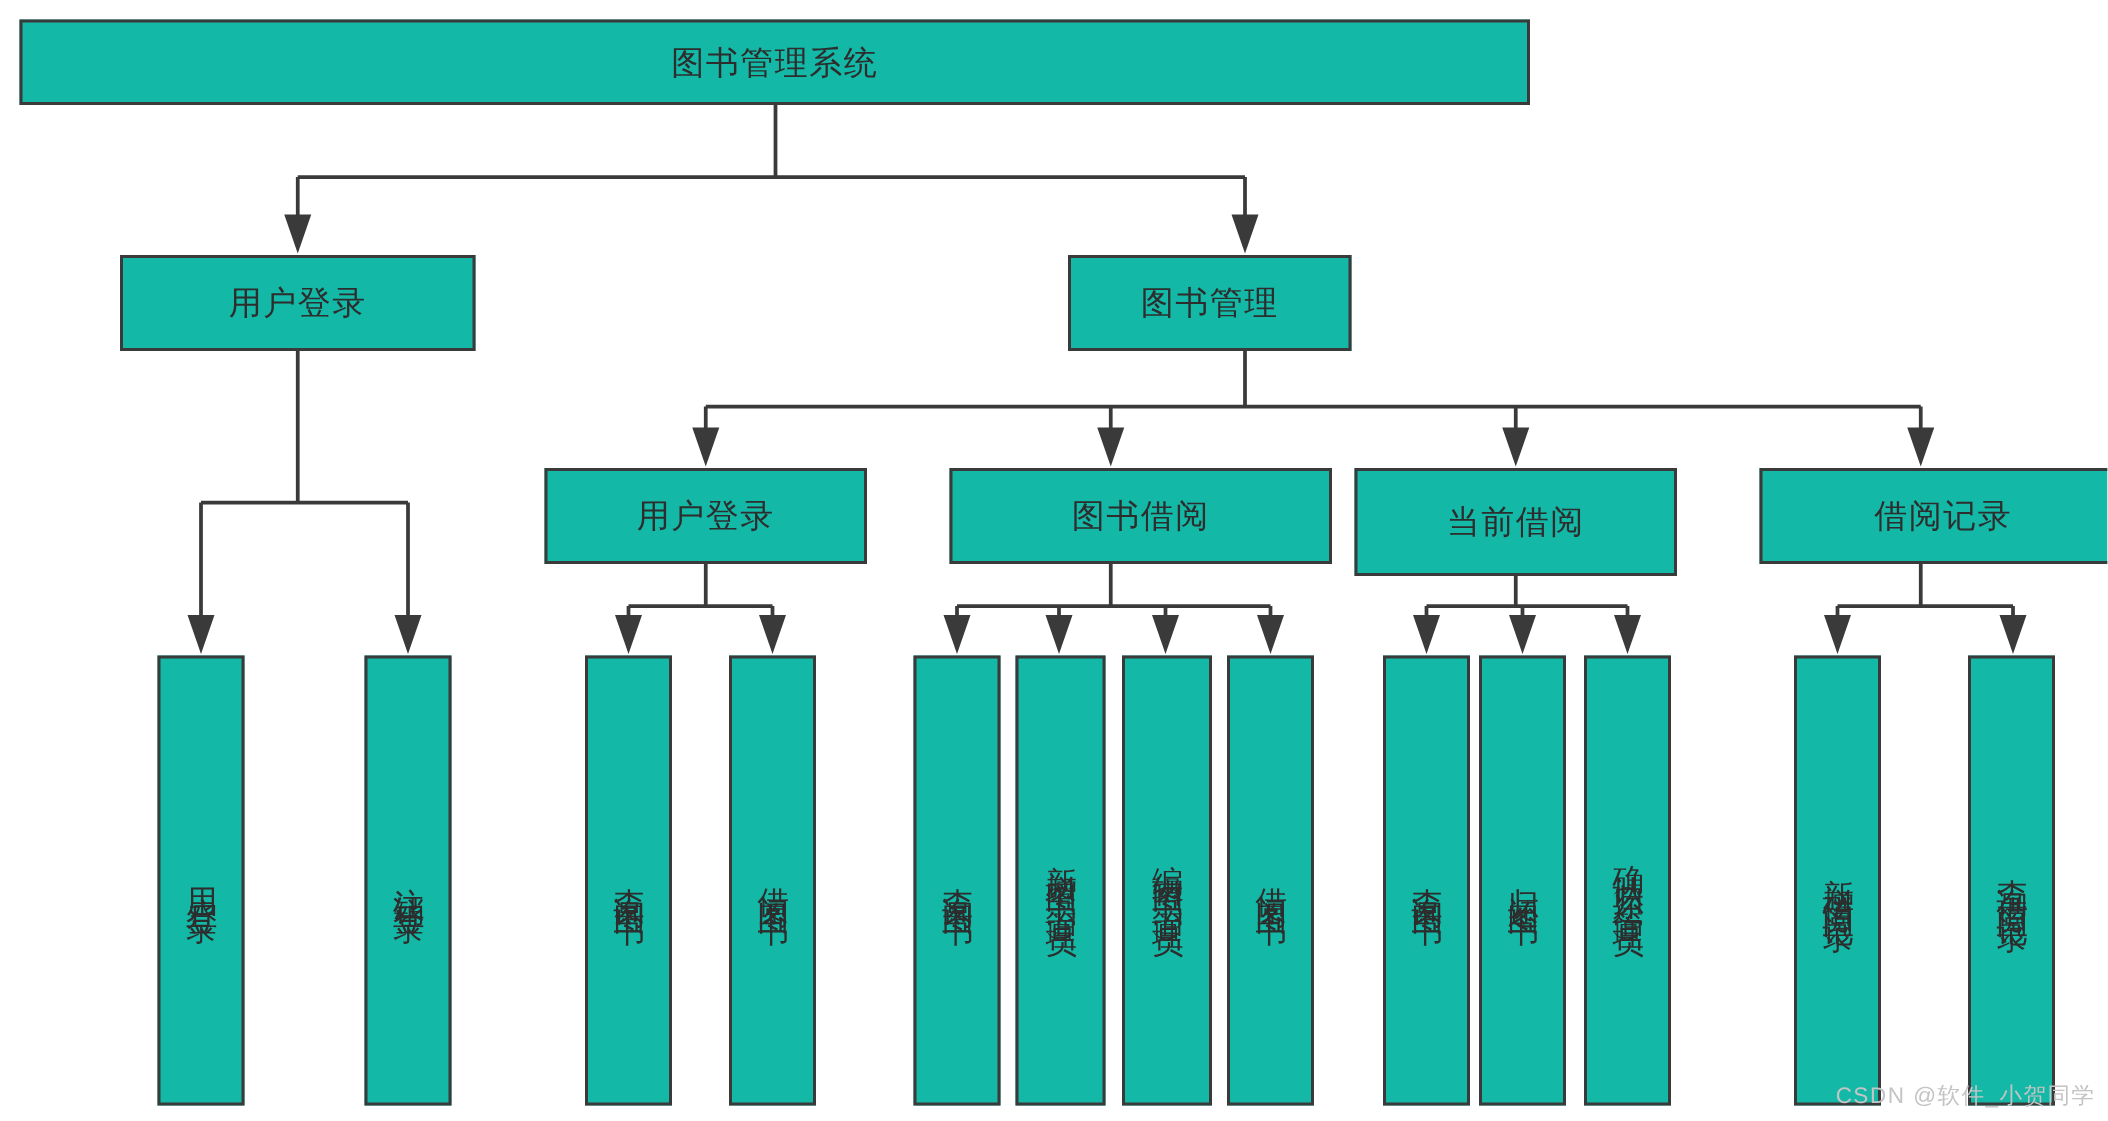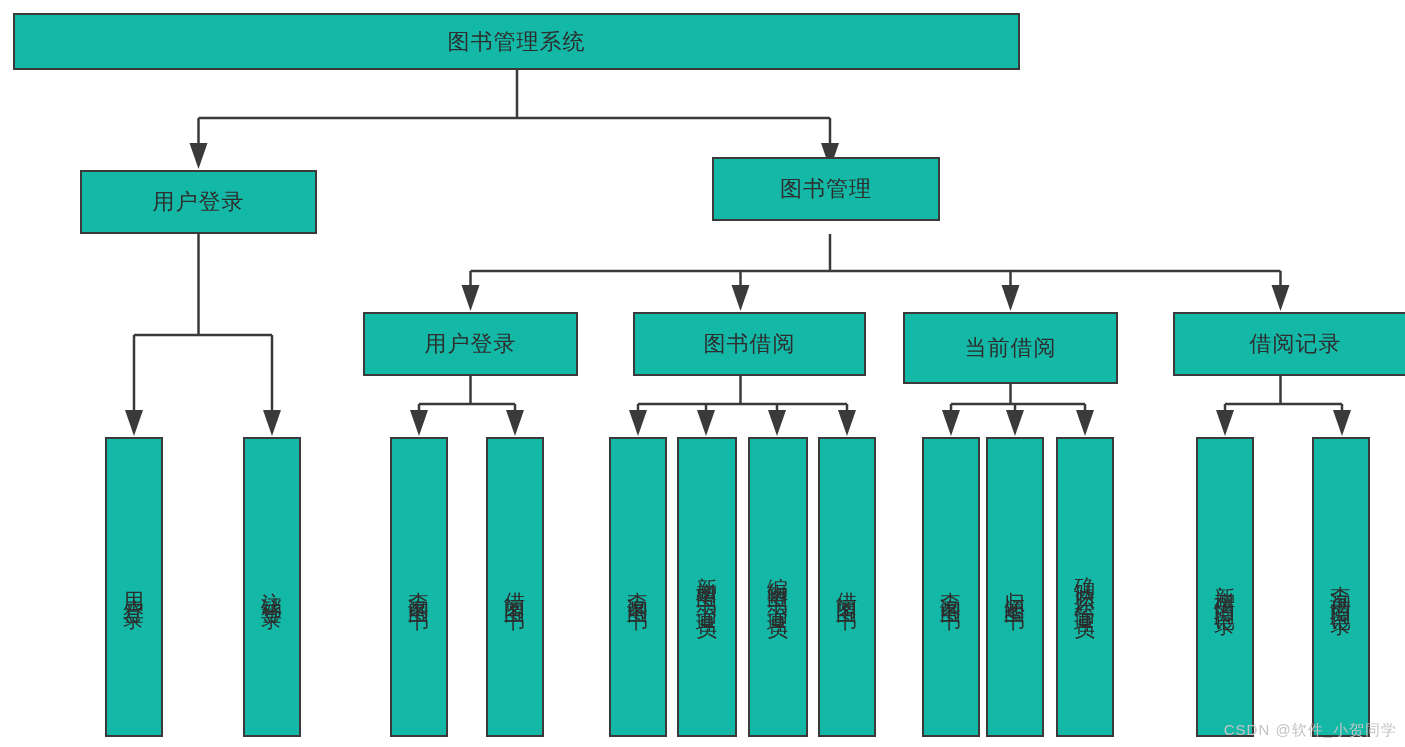--- a/index.html
+++ b/index.html
@@ -118,28 +118,28 @@
     <polygon points="1333,410 1351,410 1342,436" fill="#3a3a3a" stroke="none"></polygon>
   </svg>
 
   <div class="node" style="left:13px; top:13px; width:1007px; height:57px;">
     <span class="h-label">图书管理系统</span>
   </div>
 
   <div class="node" style="left:80px; top:170px; width:237px; height:64px;">
     <span class="h-label">用户登录</span>
   </div>
-  <div class="node" style="left:712px; top:157px; width:228px; height:64px;">
+  <div class="node" style="left:712px; top:170px; width:189px; height:64px;">
     <span class="h-label">图书管理</span>
   </div>
 
   <div class="node" style="left:363px; top:312px; width:215px; height:64px;">
     <span class="h-label">用户登录</span>
   </div>
-  <div class="node" style="left:633px; top:312px; width:233px; height:64px;">
+  <div class="node" style="left:633px; top:312px; width:255px; height:64px;">
     <span class="h-label">图书借阅</span>
   </div>
   <div class="node" style="left:903px; top:312px; width:215px; height:72px;font-family:Liberation Mono, monospace;">
     <span class="h-label">当前借阅</span>
   </div>
   <div class="node" style="left:1173px; top:312px; width:245px; height:64px;align-items:center;">
     <span class="h-label">借阅记录</span>
   </div>
 
   <div class="node" style="left:105px; top:437px; width:58px; height:300px;">

